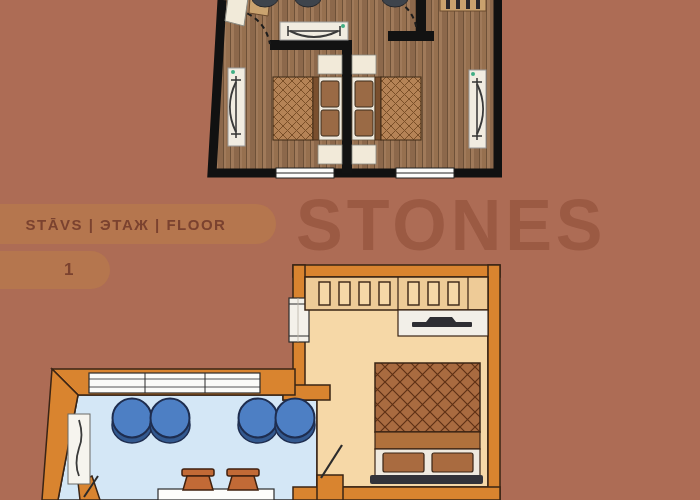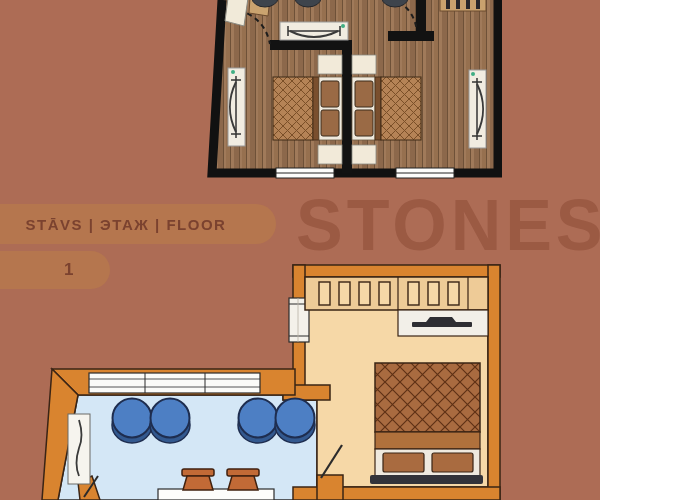--- a/index.html
+++ b/index.html
@@ -1,17 +1,17 @@
 <!DOCTYPE html>
 <html style="--background: #ad6c55; --pill: #b5764e; --pill-text: #7b422f; --watermark: #985741; --wall-dark: #121212; --orange-wall: #d9842f; --outline: #3a2415; --tan-room: #f6d8a7; --wardrobe-tan: #eecb97; --blue-room: #d4e7f6; --stool-blue: #4d7fc4; --stool-shadow: #33598f; --quilt-brown: #a96b40; --wood-light: #a07a5a; --wood-dark: #8c684b; --white-furniture: #f1ece1; --pot-terracotta: #c26a36; --radiator-dot: #3fae84;"><head>
 <meta charset="utf-8">
 <style>
   html,body{margin:0;padding:0;}
   .stage{
-    position:relative;width:600px;height:500px;overflow:hidden;
+    position:relative;width:700px;height:500px;overflow:hidden;
     background:var(--background,#ad6c55);
     font-family:"Liberation Sans",sans-serif;
   }
   .plan{position:absolute;display:block;}
   .plan.upper{left:202px;top:0;width:300px;height:185px;}
   .plan.lower{left:40px;top:262px;width:465px;height:238px;}
   .watermark{
     position:absolute;left:296px;top:186px;
     font-size:70px;font-weight:bold;letter-spacing:4px;
     color:var(--watermark,#985741);opacity:.85;

